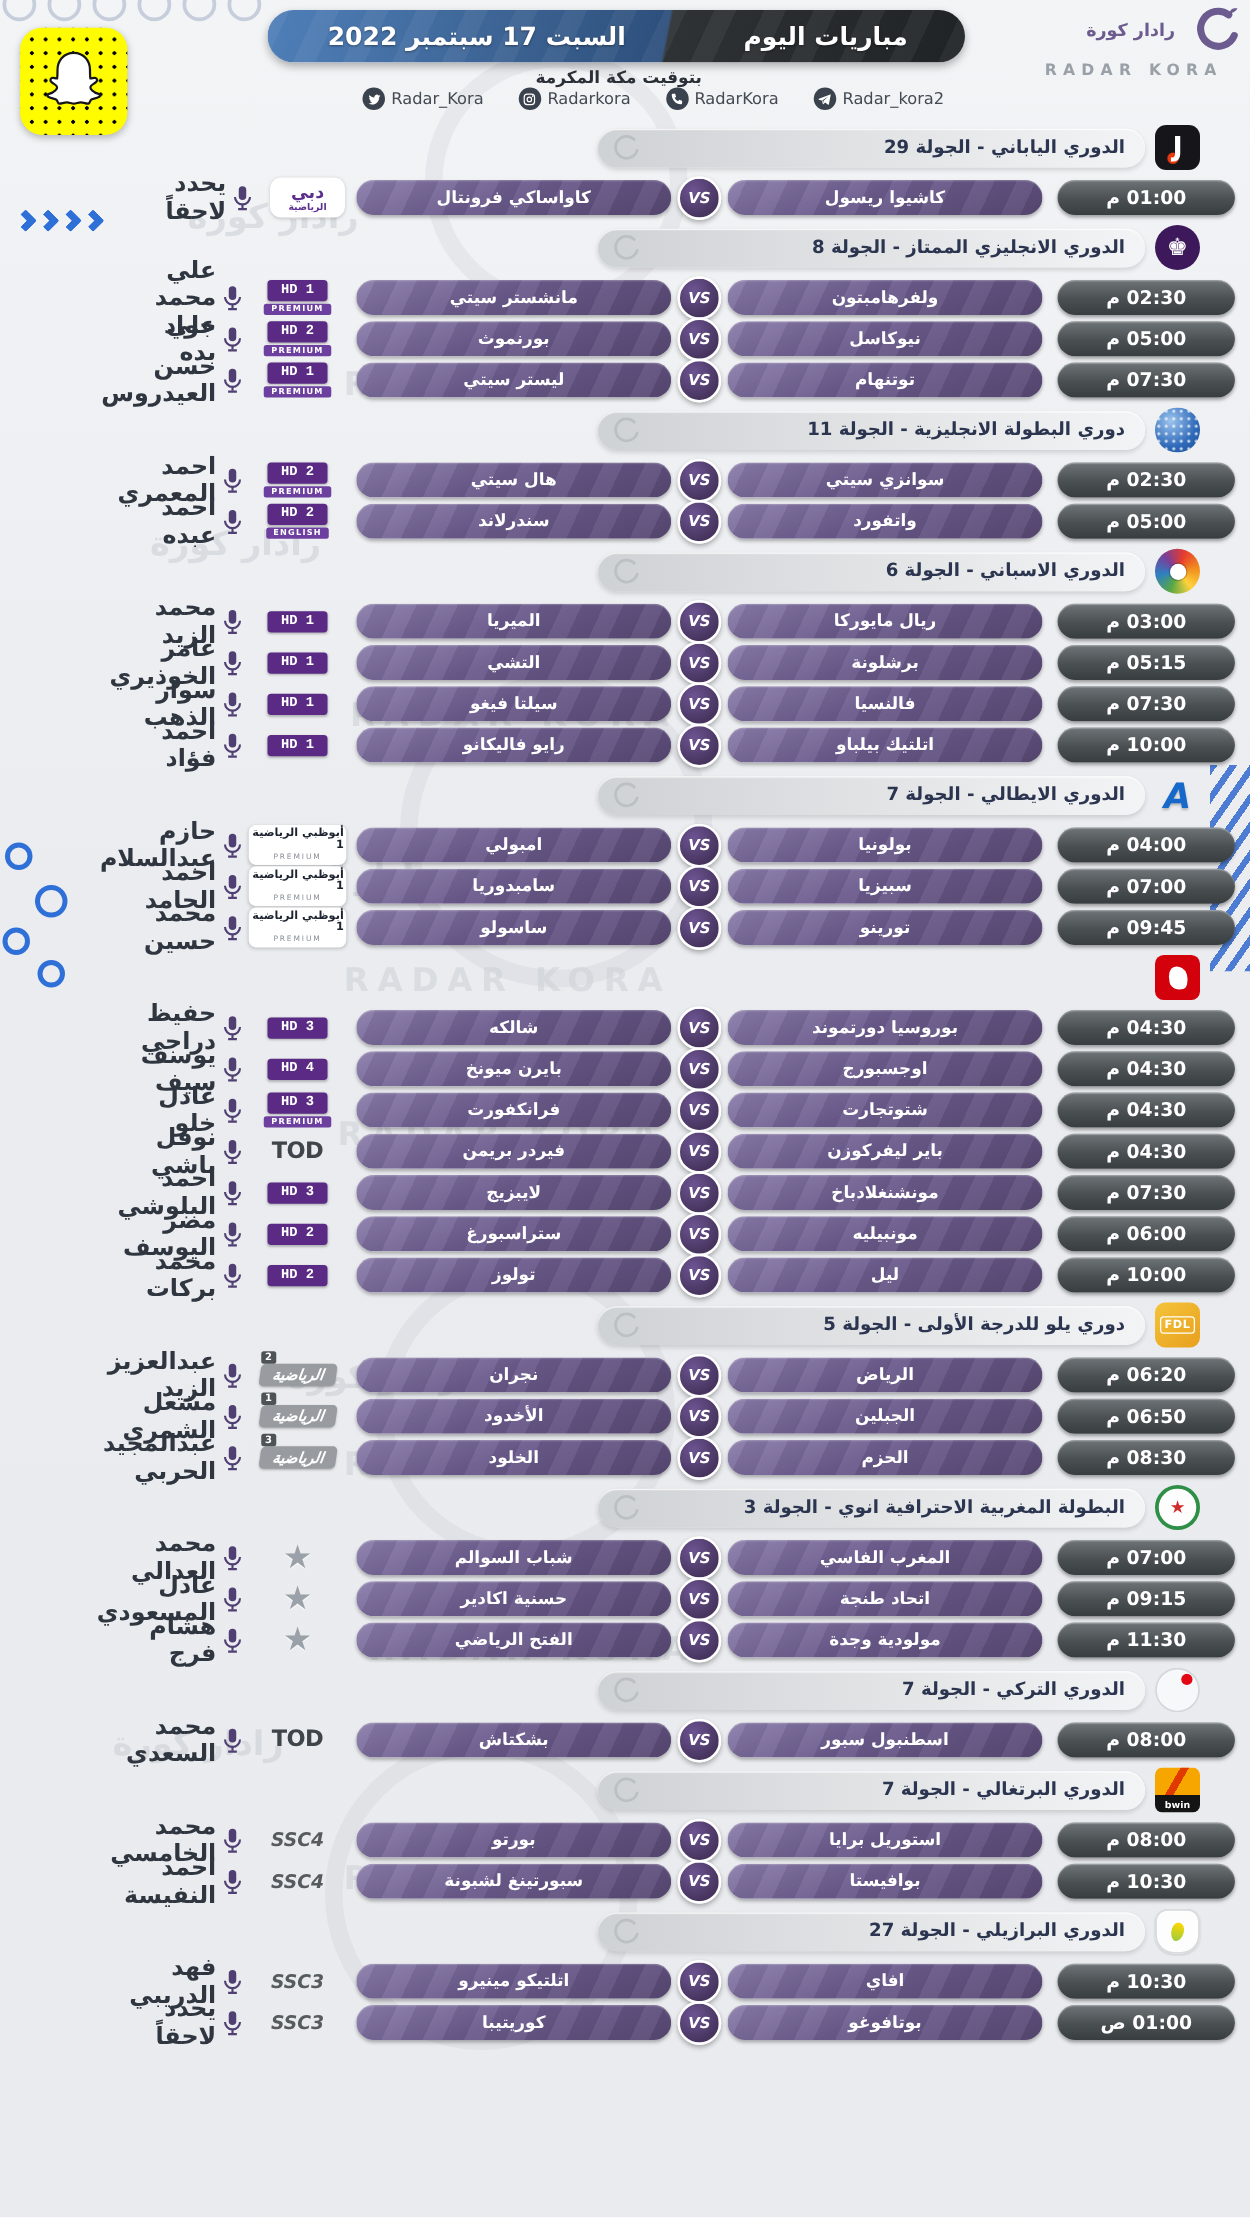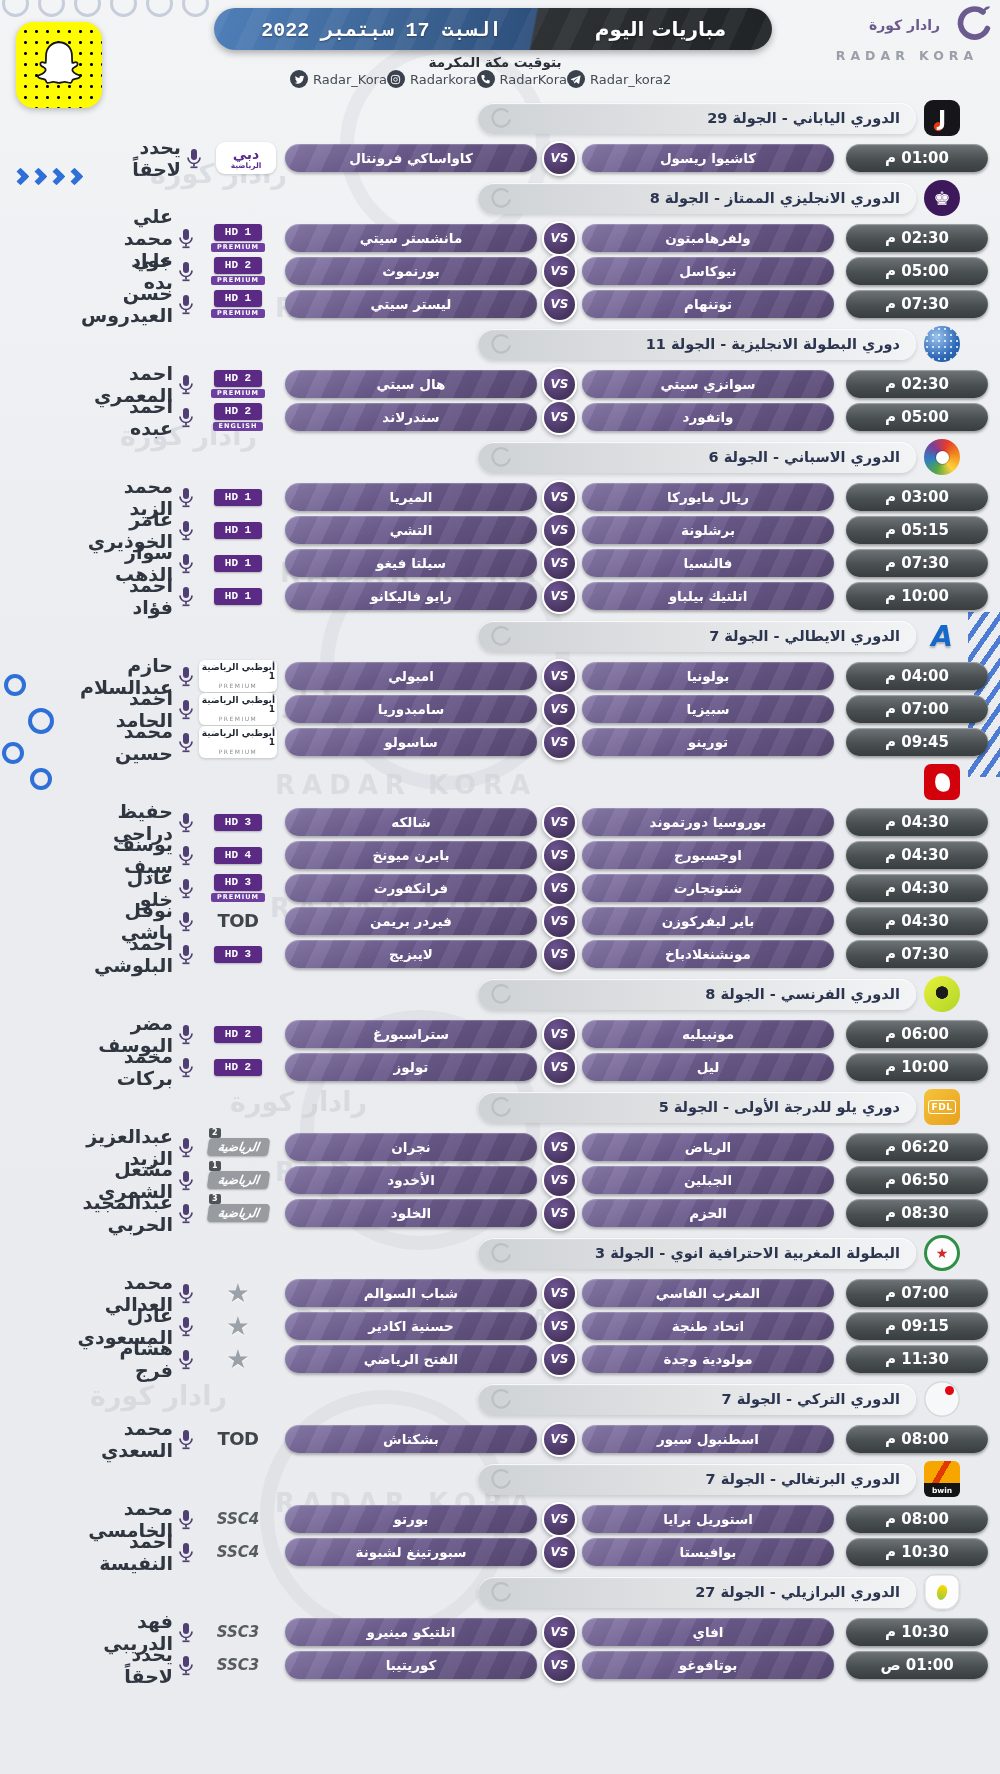--- a/index.html
+++ b/index.html
@@ -38,24 +38,24 @@
   .brand-en { font-size:12.5px; font-weight:bold; color:#9aa0a8; letter-spacing:5px; direction:ltr; margin-top:2px; }
   .title-pill { position:absolute; top:8px; right:228px; width:558px; height:42px; border-radius:22px;
                 display:flex; direction:rtl; overflow:hidden; box-shadow:0 3px 7px rgba(0,0,0,.3);
                 background:
                   repeating-linear-gradient(115deg, rgba(255,255,255,.05) 0 16px, transparent 16px 36px),
                   linear-gradient(101deg,#4f7fb9 0%, #3a608f 38%, #2d4f7c 57%, #2e3235 57.4%, #1f2326 100%);
                 background-blend-mode:normal; }
   .title-pill .seg { display:flex; align-items:center; justify-content:center; color:#fff;
                      font-weight:bold; font-size:20px; text-shadow:0 1px 2px rgba(0,0,0,.4); }
   .seg.t-title { flex:0 0 40%; }
-  .seg.t-date  { flex:1;font-family:Liberation Mono, monospace; }
+  .seg.t-date  { flex:1; }
   .tz-note { position:absolute; top:54px; right:410px; width:190px; text-align:center;
              font-size:13.5px; font-weight:bold; color:#2b3038; }
-  .socials { position:absolute; top:70px; left:290px; display:flex; direction:ltr; align-items:center; }
+  .socials { position:absolute; top:70px; left:290px; display:flex; gap:28px; direction:ltr; align-items:center; }
   .social { display:flex; align-items:center; gap:5px; text-decoration:none; }
   .sicon { width:18px; height:18px; border-radius:50%; background:#39424d; display:flex;
            align-items:center; justify-content:center; }
   .shandle { font-size:13px; color:#444b54; }
 
   
   .list { position:absolute; top:92px; right:0; width:852px; z-index:1; direction:rtl;padding-left:28px; }
   .bar-row { display:flex; align-items:center; height:36px; margin:8px 0; padding-right:40px; }
   .lglogo { width:36px; height:36px; margin-left:8px; flex:0 0 auto; border-radius:8px;
             display:flex; align-items:center; justify-content:center; position:relative; }
@@ -683,31 +683,20 @@
               <path d="M2 9.5a6 6 0 0 0 12 0" stroke="#4f3f72" stroke-width="1.7" fill="none"></path>
               <line x1="8" y1="15.5" x2="8" y2="18.5" stroke="#4f3f72" stroke-width="1.7"></line>
               <line x1="4.5" y1="19.3" x2="11.5" y2="19.3" stroke="#4f3f72" stroke-width="1.7"></line>
             </svg>
           </div>
           <div class="commentator">احمد البلوشي</div>
         </div>
         </div>
     </section>
       <section class="league">
-      <div class="bar-row">
-        <div class="lglogo" data-type="ligue1"></div>
-        <div class="lgbar">
-          <span class="lgtitle">الدوري الفرنسي - الجولة 8</span>
-          <span class="swirl">
-            <svg width="24" height="24" viewBox="0 0 26 26">
-                <path d="M21 6a9.5 9.5 0 1 0 2.5 9.5" fill="none" stroke="#b6bac0" stroke-width="2.4" stroke-linecap="round" opacity="0.8"></path>
-              </svg>
-          </span>
-        </div>
-      </div>
       <div class="matches">
 
       <div class="match">
           <div class="time">06:00 م</div>
           <div class="team home">مونبيليه</div>
           <div class="vs">VS</div>
           <div class="team away">ستراسبورغ</div>
           <div class="chan" data-type="bein">
             <span class="lbl">HD 2</span>
 

